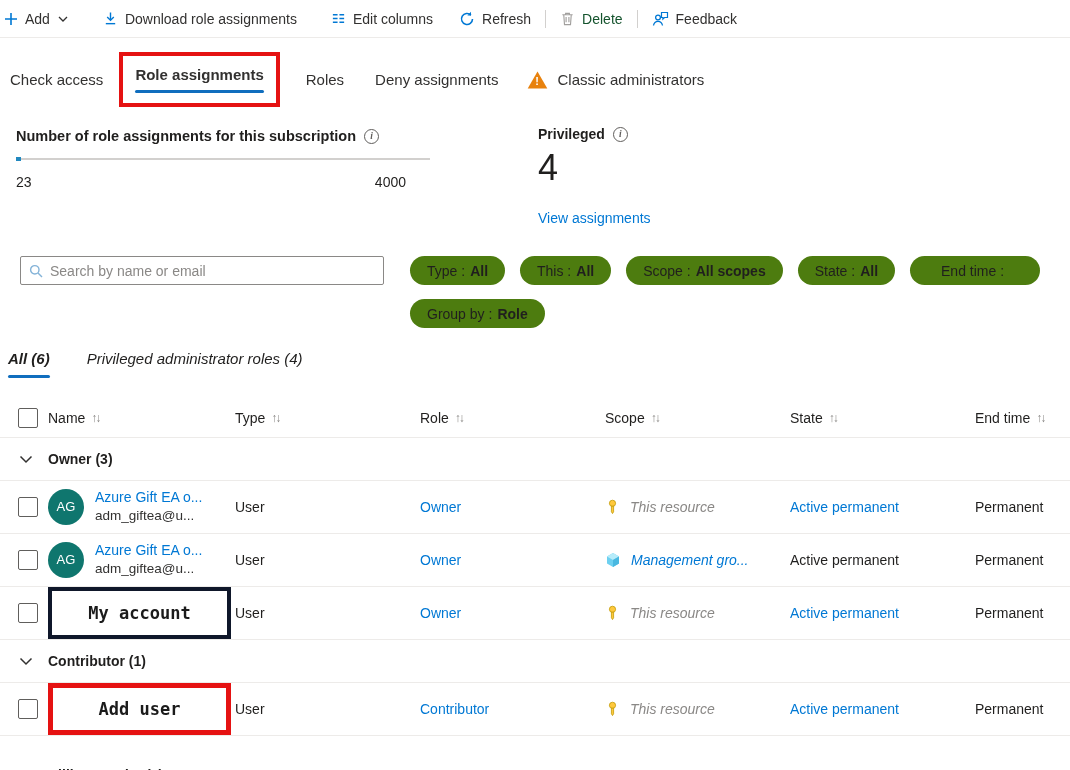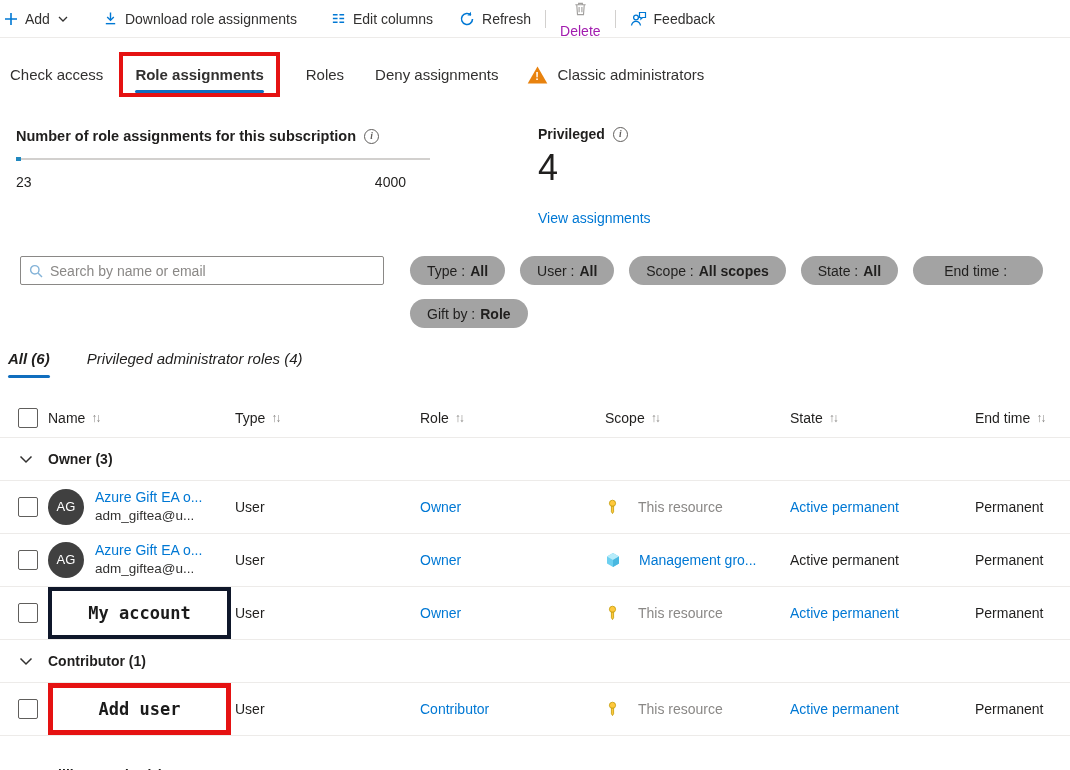--- a/index.html
+++ b/index.html
@@ -7,29 +7,29 @@
   body {
     position: relative; overflow: hidden; background:#fff;
     font-family:"Liberation Sans", sans-serif; color:#323130; font-size:14px;
   }
   svg { display:block; }
 
   
   .toolbar { position:absolute; top:0; left:0; width:1070px; height:38px;
     display:flex; align-items:center; padding-left:0; border-bottom:1px solid #edebe9; }
   .tbtn { display:flex; align-items:center; gap:7px; height:36px; padding:0 4px; cursor:pointer; color:#323130; }
-  .tbtn.disabled { color:#a21caf;flex-direction:column; }
+  .tbtn.disabled { color:#14532d; }
   .tsep { width:1px; height:18px; background:#d2d0ce; margin:0 10px; }
   .sp26 { width:26px; } .sp18 { width:18px; }
 
   
   .page-tabs { position:absolute; top:52px; left:8px; display:flex; align-items:center; font-size:15px; }
   .ptab { padding:10px 2px; cursor:pointer; white-space:nowrap; }
   .red-tab-box { border:4px solid #e51212; margin:0 14px; padding:2px 10px 0 10px; }
-  .ptab.active { font-weight:700; padding:8px 2px 0 2px; }
+  .ptab.active { font-weight:700; padding:8px 2px 10px 2px; }
   .ptab.active .tab-underline { height:3px; background:#106ebe; border-radius:2px; margin-top:7px; }
   .warn-wrap { display:flex; align-items:center; gap:8px; margin-left:26px; }
   .warn-tri { position:relative; width:21px; height:18px; }
   .warn-tri svg { position:absolute; top:0; left:0; }
   .warn-tri span { position:absolute; top:4px; left:0; width:21px; text-align:center;
     color:#fff; font-size:11px; font-weight:700; }
 
   
   .stats-left { position:absolute; top:128px; left:16px; width:414px; }
   .stats-title { display:flex; align-items:center; gap:8px; font-weight:700; font-size:14.5px; color:#201f1e; }
@@ -47,21 +47,21 @@
     font-style:italic; font-family:"Liberation Serif", serif; cursor:pointer; }
 
   
   .searchbox { position:absolute; top:256px; left:20px; width:364px; height:29px;
     border:1px solid #8a8886; border-radius:2px; display:flex; align-items:center; padding:0 8px; gap:7px; background:#fff; }
   .searchbox input { border:none; outline:none; flex:1; font-size:14px; color:#323130;
     font-family:"Liberation Sans", sans-serif; background:transparent; }
   .searchbox input::placeholder { color:#8a8886; }
   .pill-row1 { position:absolute; top:256px; left:410px; display:flex; gap:15px; width:800px; }
   .pill-row2 { position:absolute; top:299px; left:410px; display:flex; }
-  .pill { background:#a3a3a3; border-radius:15px; height:29px; display:flex; align-items:center;
+  .pill { background:#4d7c0f; border-radius:15px; height:29px; display:flex; align-items:center;
     padding:0 17px; white-space:nowrap; color:#201f1e; cursor:pointer; }
   .pill .val { margin-left:5px; font-weight:700; }
   .pill.cut { min-width:130px;justify-content:center; }
 
   
   .view-tabs { position:absolute; top:344px; left:8px; display:flex; gap:37px; font-size:15px;font-style:italic; }
   .vtab { cursor:pointer; color:#201f1e; padding-top:6px; }
   .vtab.active { font-weight:700; }
   .vtab.active .tab-underline { height:3px; background:#106ebe; border-radius:2px; margin-top:8px; }
 
@@ -71,27 +71,27 @@
     align-items:center; padding-left:8px; }
   .thead { height:40px; border-bottom:1px solid #edebe9; }
   .th { display:flex; align-items:center; gap:6px; color:#201f1e; cursor:pointer; }
   .sort { color:#8a8886; font-size:12px; letter-spacing:-2px; }
   .checkbox { width:20px; height:20px; border:1px solid #605e5c; border-radius:2px;
     background:#fff; margin-left:10px; cursor:pointer; }
   .group-row { height:43px; display:flex; align-items:center; gap:14px; padding-left:18px;
     border-bottom:1px solid #edebe9; font-weight:700; color:#201f1e; }
   .row { height:53px; border-bottom:1px solid #edebe9; }
   .name-cell { display:flex; align-items:center; gap:11px; }
-  .avatar { width:36px; height:36px; border-radius:50%; background:#404040; color:#fff;
+  .avatar { width:36px; height:36px; border-radius:50%; background:#0f766e; color:#fff;
     font-size:13px; display:flex; align-items:center; justify-content:center; flex:none; }
   .nm-line1 { color:#0078d4; cursor:pointer; line-height:1.35; }
   .nm-line2 { color:#323130; font-size:13.5px; line-height:1.35; }
   .cell-text { color:#201f1e; }
   .link { color:#0078d4; cursor:pointer; }
-  .scope-cell { display:flex; align-items:center; gap:18px; }
+  .scope-cell { display:flex; align-items:center; gap:10px;font-style:italic; }
   .scope-gray { color:#8a8886; }
   .redact { height:52px; display:flex; align-items:center; justify-content:center;
     background:#fff; font-family:"DejaVu Sans Mono", monospace; font-weight:700; font-size:17px;
     color:#1b1b1b; width:183px; position:relative; z-index:2; }
   .redact.black { border:4px solid #0f172a; }
   .redact.red { border:5px solid #e51212; }
 </style>
 </head>
 <body>
 
@@ -217,39 +217,39 @@
   </span>
   <input type="text" placeholder="Search by name or email" style="">
 </div>
 
 <div class="pill-row1">
   <div class="pill">
     <span>Type :</span>
       <span class="val">All</span>
   </div>
   <div class="pill">
-    <span>User :</span>
+    <span>This :</span>
       <span class="val">All</span>
   </div>
   <div class="pill">
     <span>Scope :</span>
       <span class="val">All scopes</span>
   </div>
   <div class="pill">
     <span>State :</span>
       <span class="val">All</span>
   </div>
   <div class="pill cut">
     <span>End time :</span>
       <span class="val"></span>
   </div>
 </div>
 <div class="pill-row2">
   <div class="pill">
-    <span>Gift by :</span>
+    <span>Group by :</span>
       <span class="val">Role</span>
   </div>
 </div>
 
 <div class="view-tabs">
   <div class="vtab active">
     <span>All (6)</span>
     <div class="tab-underline"></div>
   </div>
   <div class="vtab">Privileged administrator roles (4)</div>

